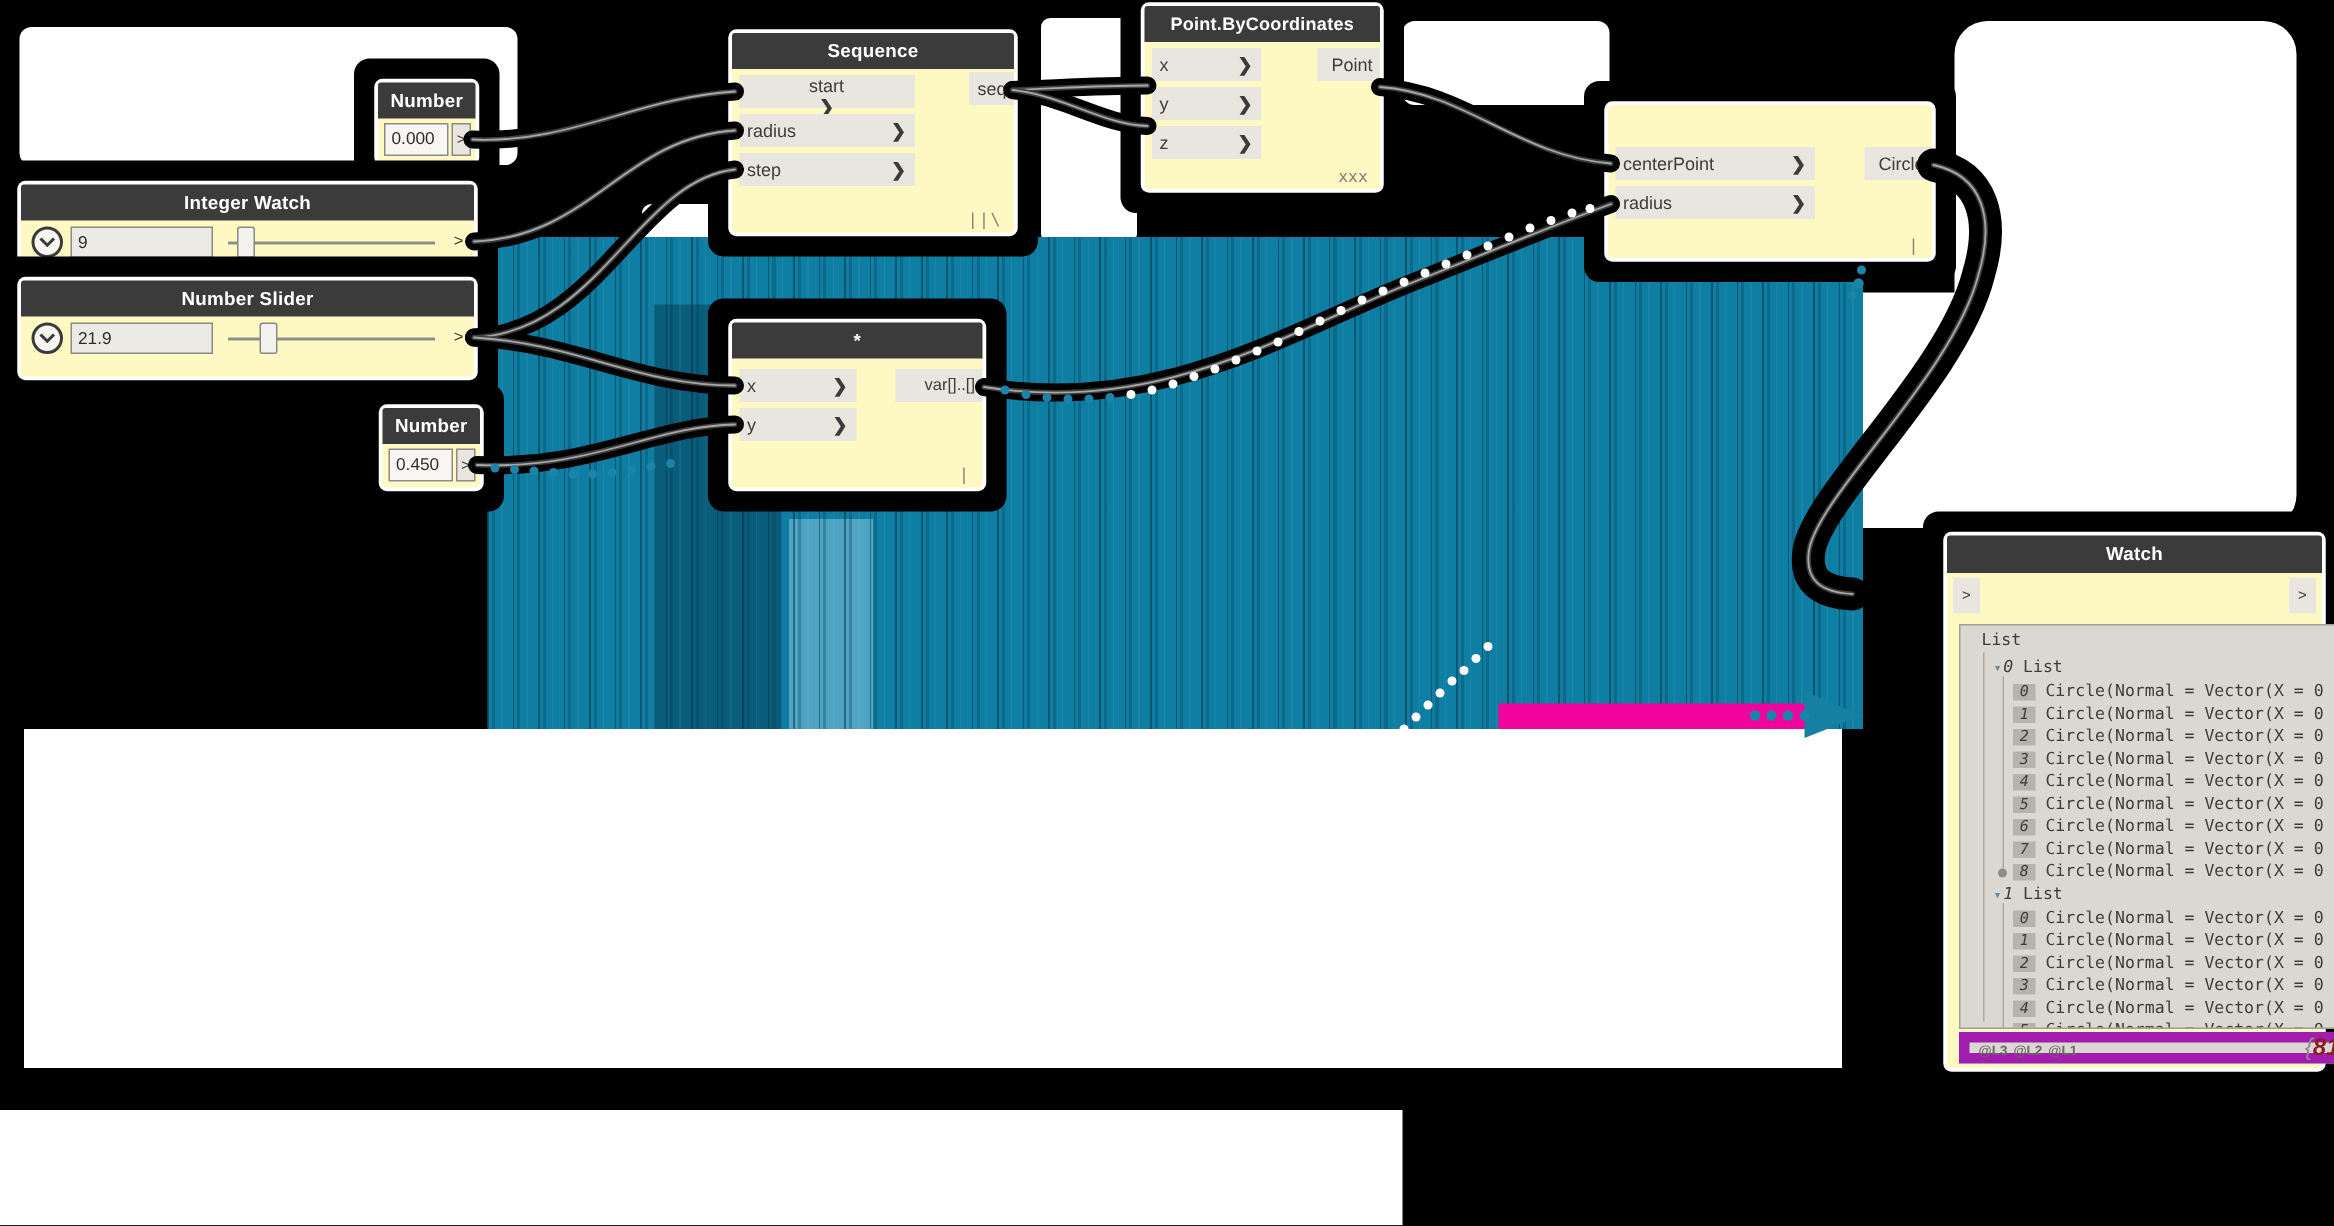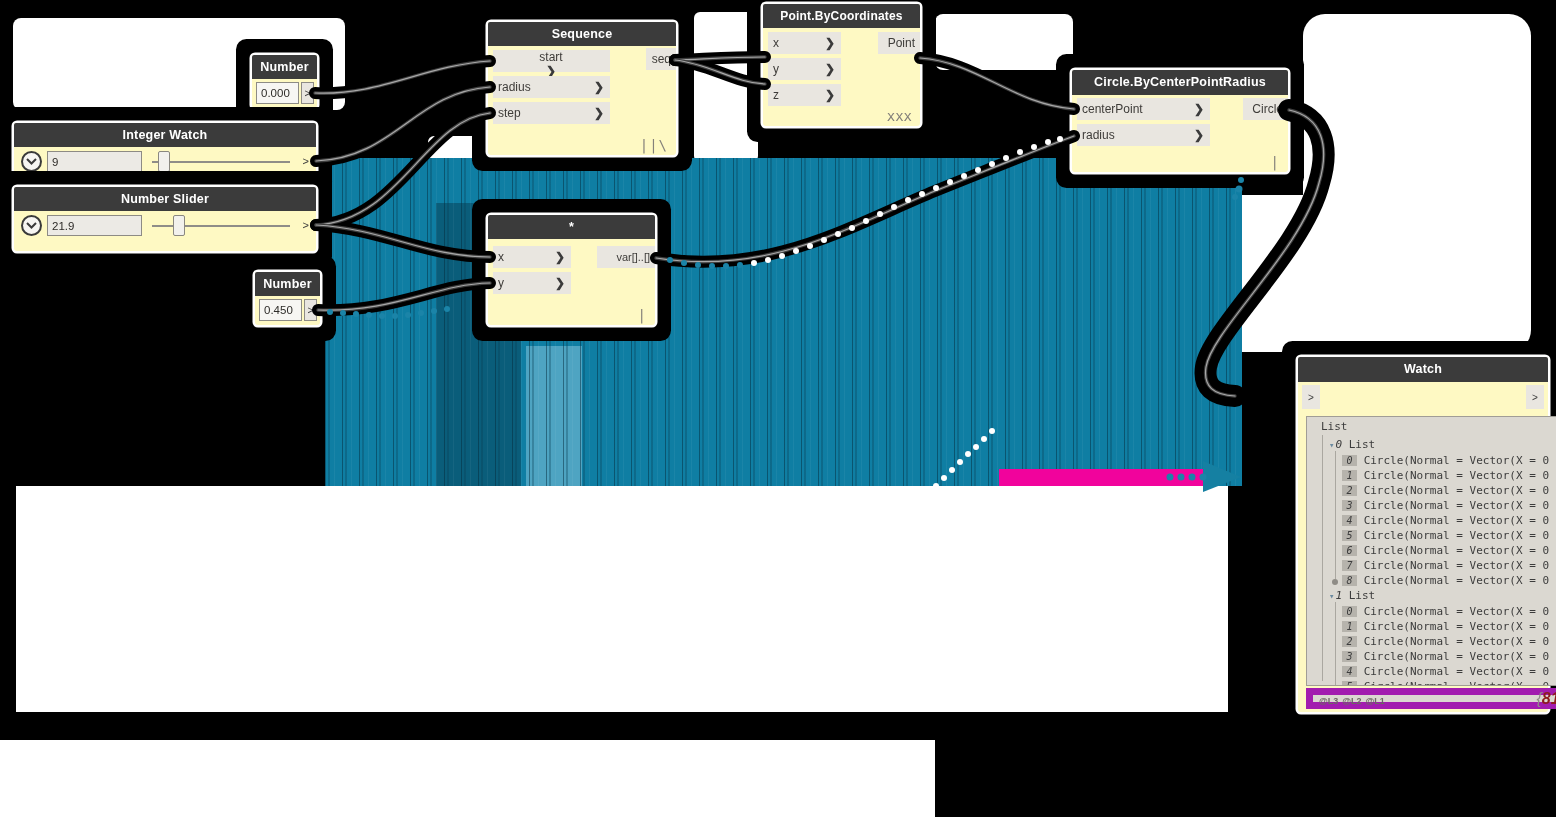--- a/index.html
+++ b/index.html
@@ -26,21 +26,21 @@
   .node{position:absolute;background:#fef9c3;border-radius:3px;z-index:20;
         box-shadow:0 0 0 2.5px #ffffff, 0 0 0 16px #000000;}
   .ntitle{position:absolute;left:0;right:0;top:0;height:24px;background:#3b3b3b;color:#fff;
           font-size:12.5px;font-weight:bold;text-align:center;line-height:24px;
           border-radius:2px 2px 0 0;letter-spacing:.2px;}
   .inrow{position:absolute;left:5px;background:#e9e6e0;height:22px;display:flex;align-items:center;
          justify-content:space-between;padding:0 6px 0 5px;font-size:12px;color:#3e3c39;box-sizing:border-box;}
   .chev{font-size:12px;font-weight:bold;color:#3b3b3b;}
   .outbox{position:absolute;background:#e9e6e0;height:22px;display:flex;align-items:center;
           justify-content:flex-end;padding:0 5px;font-size:12px;color:#3e3c39;box-sizing:border-box;}
-  .lacing{position:absolute;right:8px;bottom:2px;font-size:14px;color:#84817a;letter-spacing:1px;
+  .lacing{position:absolute;right:8px;bottom:2px;font-size:11px;color:#84817a;letter-spacing:1px;
           font-family:"DejaVu Sans Mono",monospace;}
   .valuebox{position:absolute;background:#f7f6f3;border:1px solid #8d8b85;font-size:11.5px;color:#2e2c29;
             display:flex;align-items:center;padding:0 4px;box-sizing:border-box;}
   .portbox{position:absolute;background:#e9e6e0;border:1px solid #8d8b85;font-size:10px;color:#3b3b3b;
            display:flex;align-items:center;justify-content:center;box-sizing:border-box;}
   .pchar{position:absolute;font-size:11px;color:#3b3b3b;}
   .slider-btn{position:absolute;width:21px;height:21px;border:2px solid #3a3a3a;border-radius:50%;
               background:#f6f5f2;box-sizing:border-box;display:flex;align-items:center;justify-content:center;}
   .track{position:absolute;height:2px;background:#8f8d88;}
   .handle{position:absolute;width:12px;height:21px;background:#f2f1ed;border:1px solid #8a8880;
@@ -167,21 +167,20 @@
     </div>
     <div class="inrow" style="top:57px;width:78px;">
       <span>y</span>
       <span class="chev">❯</span>
     </div>
     <div class="outbox" style="left:109px;top:31px;width:58px;font-size:11px;">var[]..[]</div>
     <div class="lacing">|</div>
   </div>
 
   <div class="node" style="left:1072px;top:70px;width:216px;height:102px;">
-    <div class="ntitle" style="height:25px;line-height:25px;">Circle.ByCenterPointRadius</div>
     <div class="inrow" style="top:28px;width:133px;">
       <span>centerPoint</span>
       <span class="chev">❯</span>
     </div>
     <div class="inrow" style="top:54px;width:133px;">
       <span>radius</span>
       <span class="chev">❯</span>
     </div>
     <div class="outbox" style="left:171px;top:28px;width:45px;">Circle</div>
     <div class="lacing">|</div>

